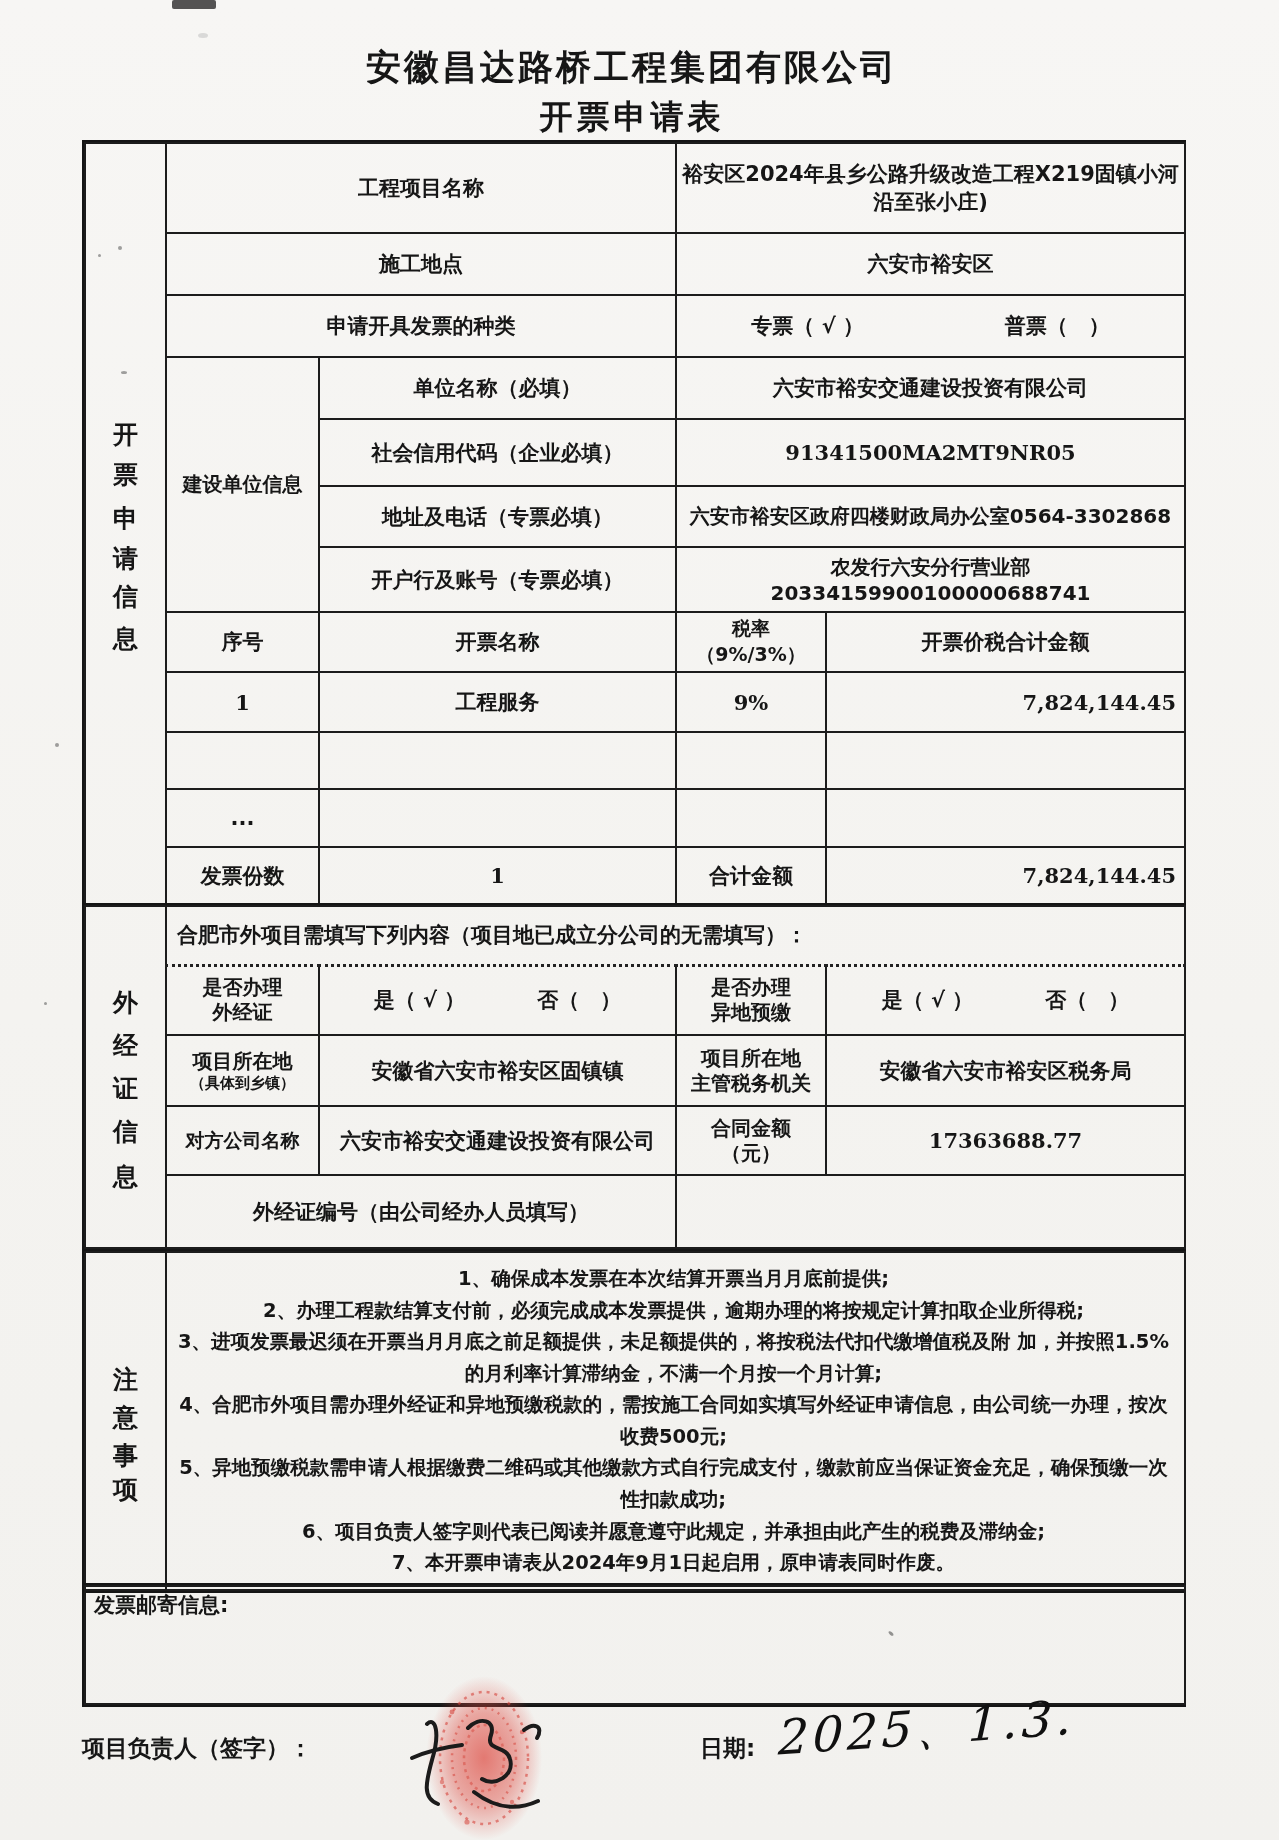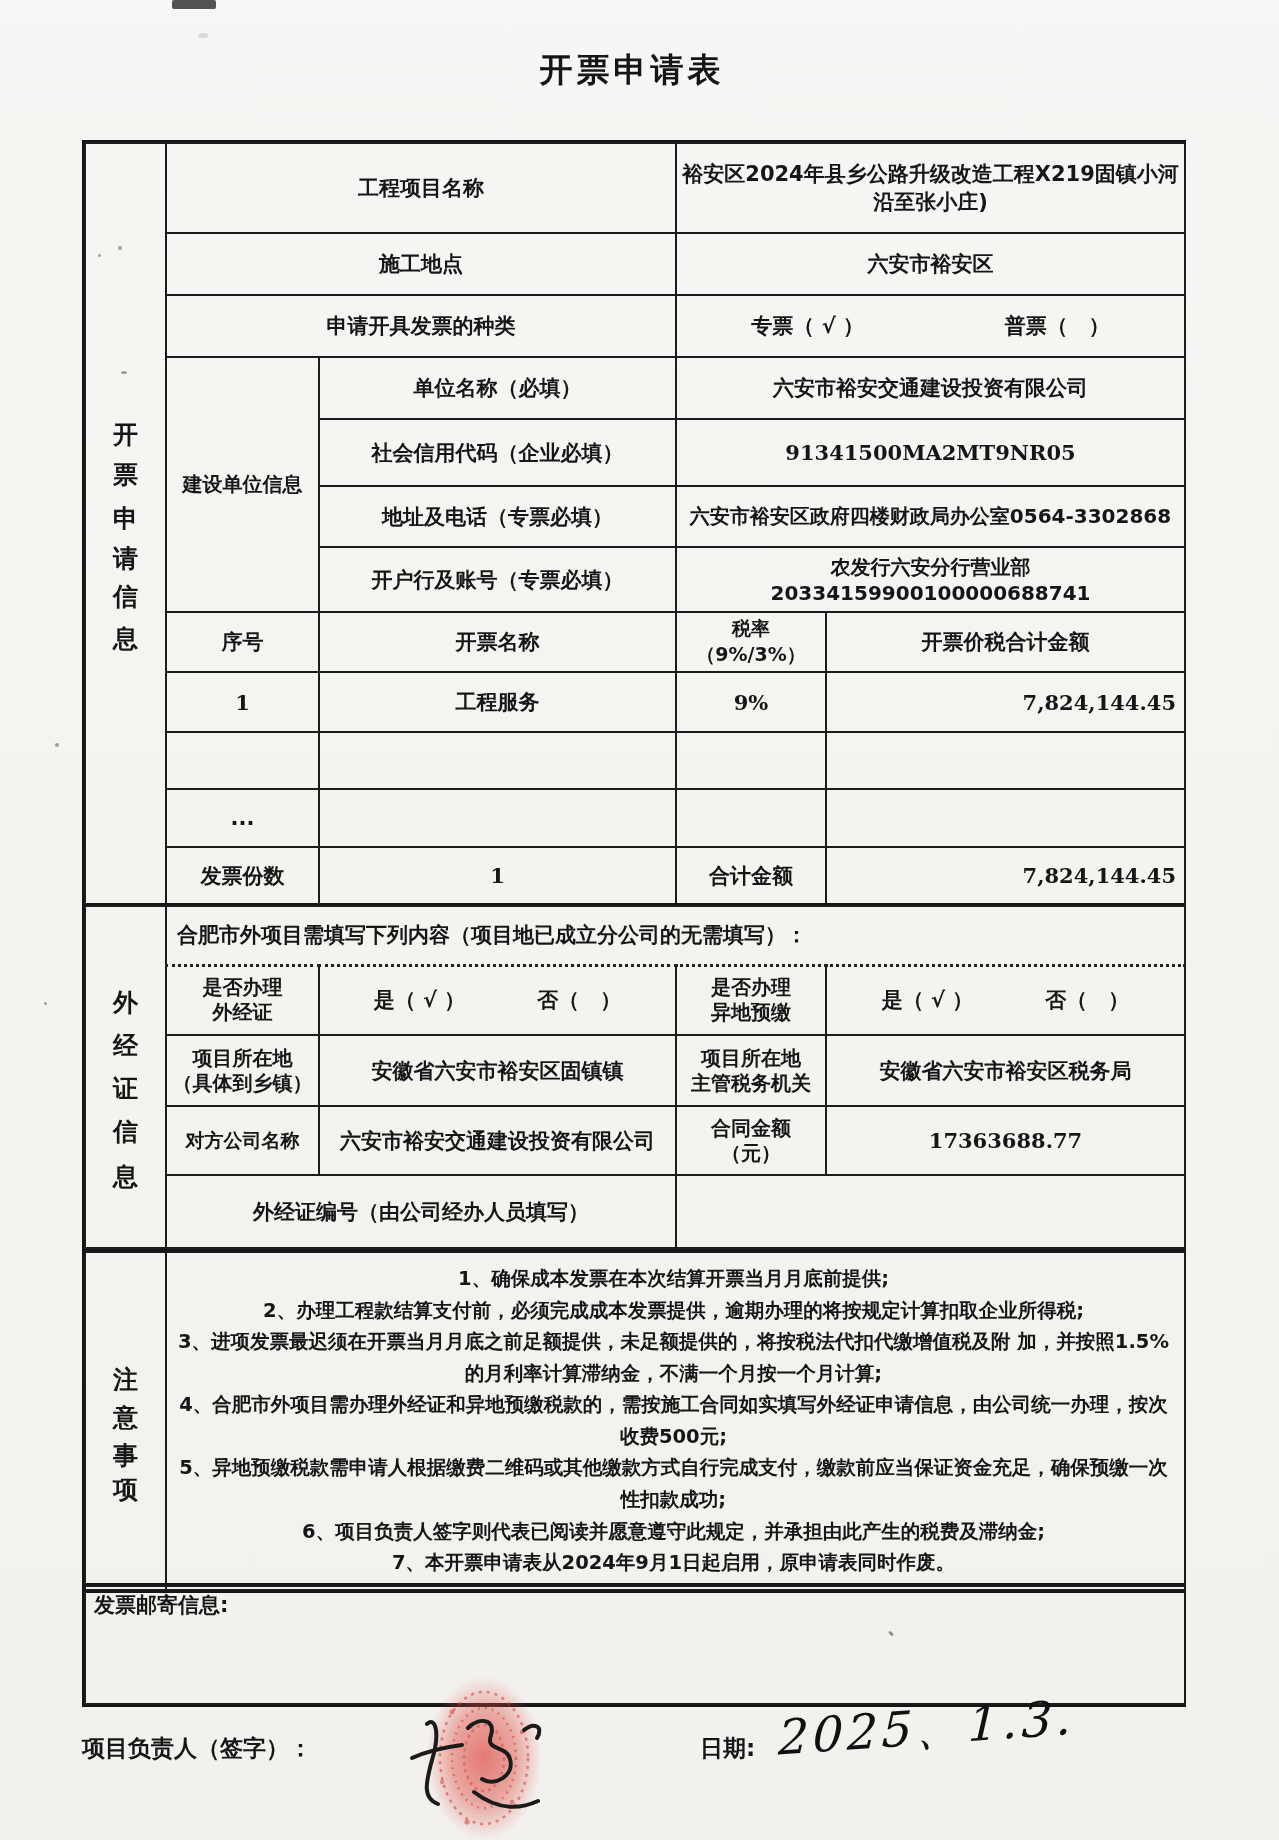--- a/index.html
+++ b/index.html
@@ -23,21 +23,21 @@
     writing-mode:vertical-rl;text-orientation:upright;
     font-size:25px;letter-spacing:40px;padding:0;
   }
   td.left{text-align:left;padding-left:10px;}
   td.money{
     text-align:right;padding-right:8px;
     font-family:"DejaVu Serif","Liberation Serif",serif;
   }
   .num{font-family:"DejaVu Serif","Liberation Serif",serif;}
   .twoline{line-height:1.25;font-size:20px;}
-  .twoline .sub{font-size:20px;}
+  .twoline .sub{font-size:15px;}
   .flexspread{display:flex;justify-content:space-around;align-items:center;}
   .flexpair{display:flex;justify-content:center;gap:72px;align-items:center;}
   .dottedrow td{border-bottom:3px dotted #222;}
   .projname{line-height:1.35;font-size:21px;}
   .notescell{text-align:center;vertical-align:middle;padding:10px 12px 10px 8px;
     font-size:19.5px;line-height:1.62;}
   .mailcell{text-align:left;vertical-align:top;padding:4px 8px;font-size:21px;}
 
   .footer-label{position:absolute;font-size:23px;font-weight:bold;}
   .date-scrawl{
@@ -56,20 +56,21 @@
 <div class="blob" style="left:172px;top:0;width:44px;height:9px;"></div>
 <div class="speck" style="left:198px;top:33px;width:10px;height:5px;background:#bbb;opacity:.5;"></div>
 <div class="speck" style="left:118px;top:246px;width:4px;height:4px;"></div>
 <div class="speck" style="left:98px;top:254px;width:3px;height:3px;"></div>
 <div class="speck" style="left:121px;top:371px;width:6px;height:3px;"></div>
 <div class="speck" style="left:55px;top:743px;width:4px;height:4px;"></div>
 <div class="speck" style="left:44px;top:1002px;width:3px;height:3px;"></div>
 <div class="speck" style="left:888px;top:1632px;width:6px;height:3px;transform:rotate(40deg);background:#444;"></div>
 
 <div class="titleblock">
+  <div class="company">安徽昌达路桥工程集团有限公司</div>
   <div class="formtitle">开票申请表</div>
 </div>
 
 <div class="sect" style="top:140px;">
 <table>
   <colgroup>
         <col style="width:81px">
         <col style="width:153px">
         <col style="width:357px">
         <col style="width:150px">

